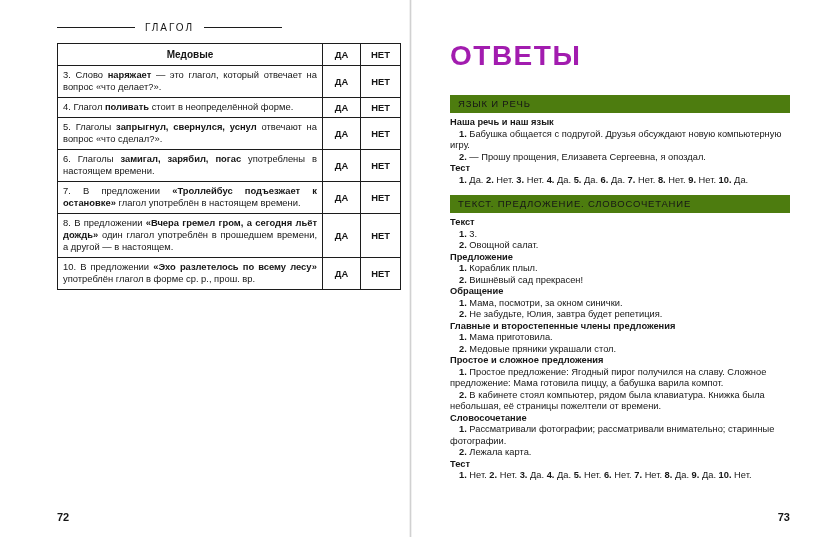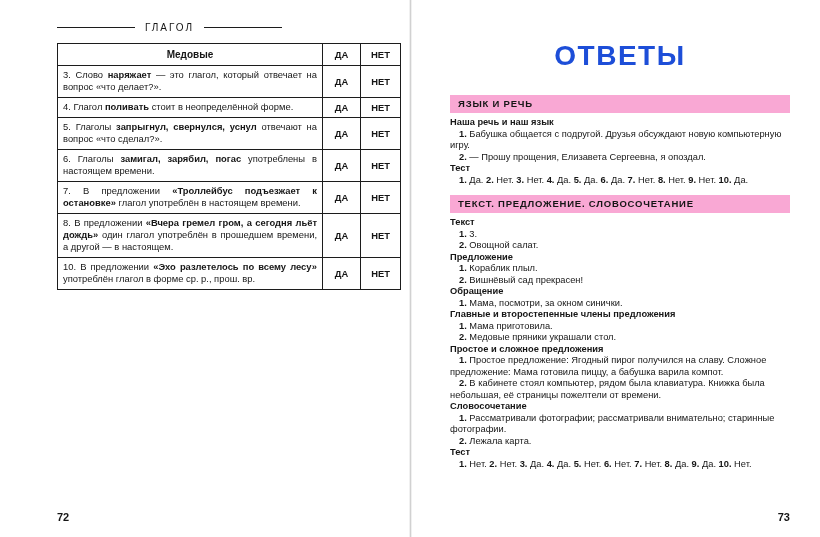--- a/index.html
+++ b/index.html
@@ -35,27 +35,27 @@
   .q-table th, .q-table td { border:1px solid #1c1c1c; vertical-align:middle; }
   .q-head  { font-size:10px; padding:5px 4px; text-align:center; font-weight:bold; }
   .yn-head { width:38px; font-size:9.5px; text-align:center; font-weight:bold; padding:5px 2px; }
   .q-cell  { font-size:9.4px; line-height:1.28; padding:3px 5px 4px; text-align:justify; }
   .yn-cell { font-size:9.4px; font-weight:bold; text-align:center; }
   .bd { font-weight:bold; }
 
   
   .answers-title {
     position:absolute; left:40px; top:40px; width:340px;
-    text-align:center; font-size:28px; font-weight:bold;
-    letter-spacing:1.5px; color:#1d4ed8;
+    font-size:28px; font-weight:bold;
+    letter-spacing:1.5px; color:#a21caf;
   }
   .rp-content { position:absolute; left:40px; top:95px; width:340px; }
   .section + .section { margin-top:9px; }
   .section-bar {
-    background:#f9a8d4; font-weight:bold; font-size:9.5px;
+    background:#4d7c0f; font-weight:normal; font-size:9.5px;
     letter-spacing:0.8px; padding:3px 8px 4px; margin-bottom:4px;
   }
   .line { font-size:9.3px; line-height:1.24; }
   .line.sub  { font-weight:bold; }
   .line.item { text-indent:9px; }
 
   .page-num { position:absolute; bottom:14px; font-size:11px; font-weight:bold; }
   .pn-left  { left:57px; }
   .pn-right { right:30px; }
 </style>
@@ -146,20 +146,21 @@
         <div class="section-bar">ТЕКСТ. ПРЕДЛОЖЕНИЕ. СЛОВОСОЧЕТАНИЕ</div>
         <div class="section-lines">
             <div class="line sub">Текст</div>
             <div class="line item"><span class="bd">1.</span><span> 3.</span></div>
             <div class="line item"><span class="bd">2.</span><span> Овощной салат.</span></div>
             <div class="line sub">Предложение</div>
             <div class="line item"><span class="bd">1.</span><span> Кораблик плыл.</span></div>
             <div class="line item"><span class="bd">2.</span><span> Вишнёвый сад прекрасен!</span></div>
             <div class="line sub">Обращение</div>
             <div class="line item"><span class="bd">1.</span><span> Мама, посмотри, за окном синички.</span></div>
+            <div class="line item"><span class="bd">2.</span><span> Не забудьте, Юлия, завтра будет репетиция.</span></div>
             <div class="line sub">Главные и второстепенные члены предложения</div>
             <div class="line item"><span class="bd">1.</span><span> Мама приготовила.</span></div>
             <div class="line item"><span class="bd">2.</span><span> Медовые пряники украшали стол.</span></div>
             <div class="line sub">Простое и сложное предложения</div>
             <div class="line item"><span class="bd">1.</span><span> Простое предложение: Ягодный пирог получился на славу. Сложное предложение: Мама готовила пиццу, а бабушка варила компот.</span></div>
             <div class="line item"><span class="bd">2.</span><span> В кабинете стоял компьютер, рядом была клавиатура. Книжка была небольшая, её страницы пожелтели от времени.</span></div>
             <div class="line sub">Словосочетание</div>
             <div class="line item"><span class="bd">1.</span><span> Рассматривали фотографии; рассматривали внимательно; старинные фотографии.</span></div>
             <div class="line item"><span class="bd">2.</span><span> Лежала карта.</span></div>
             <div class="line sub">Тест</div>

